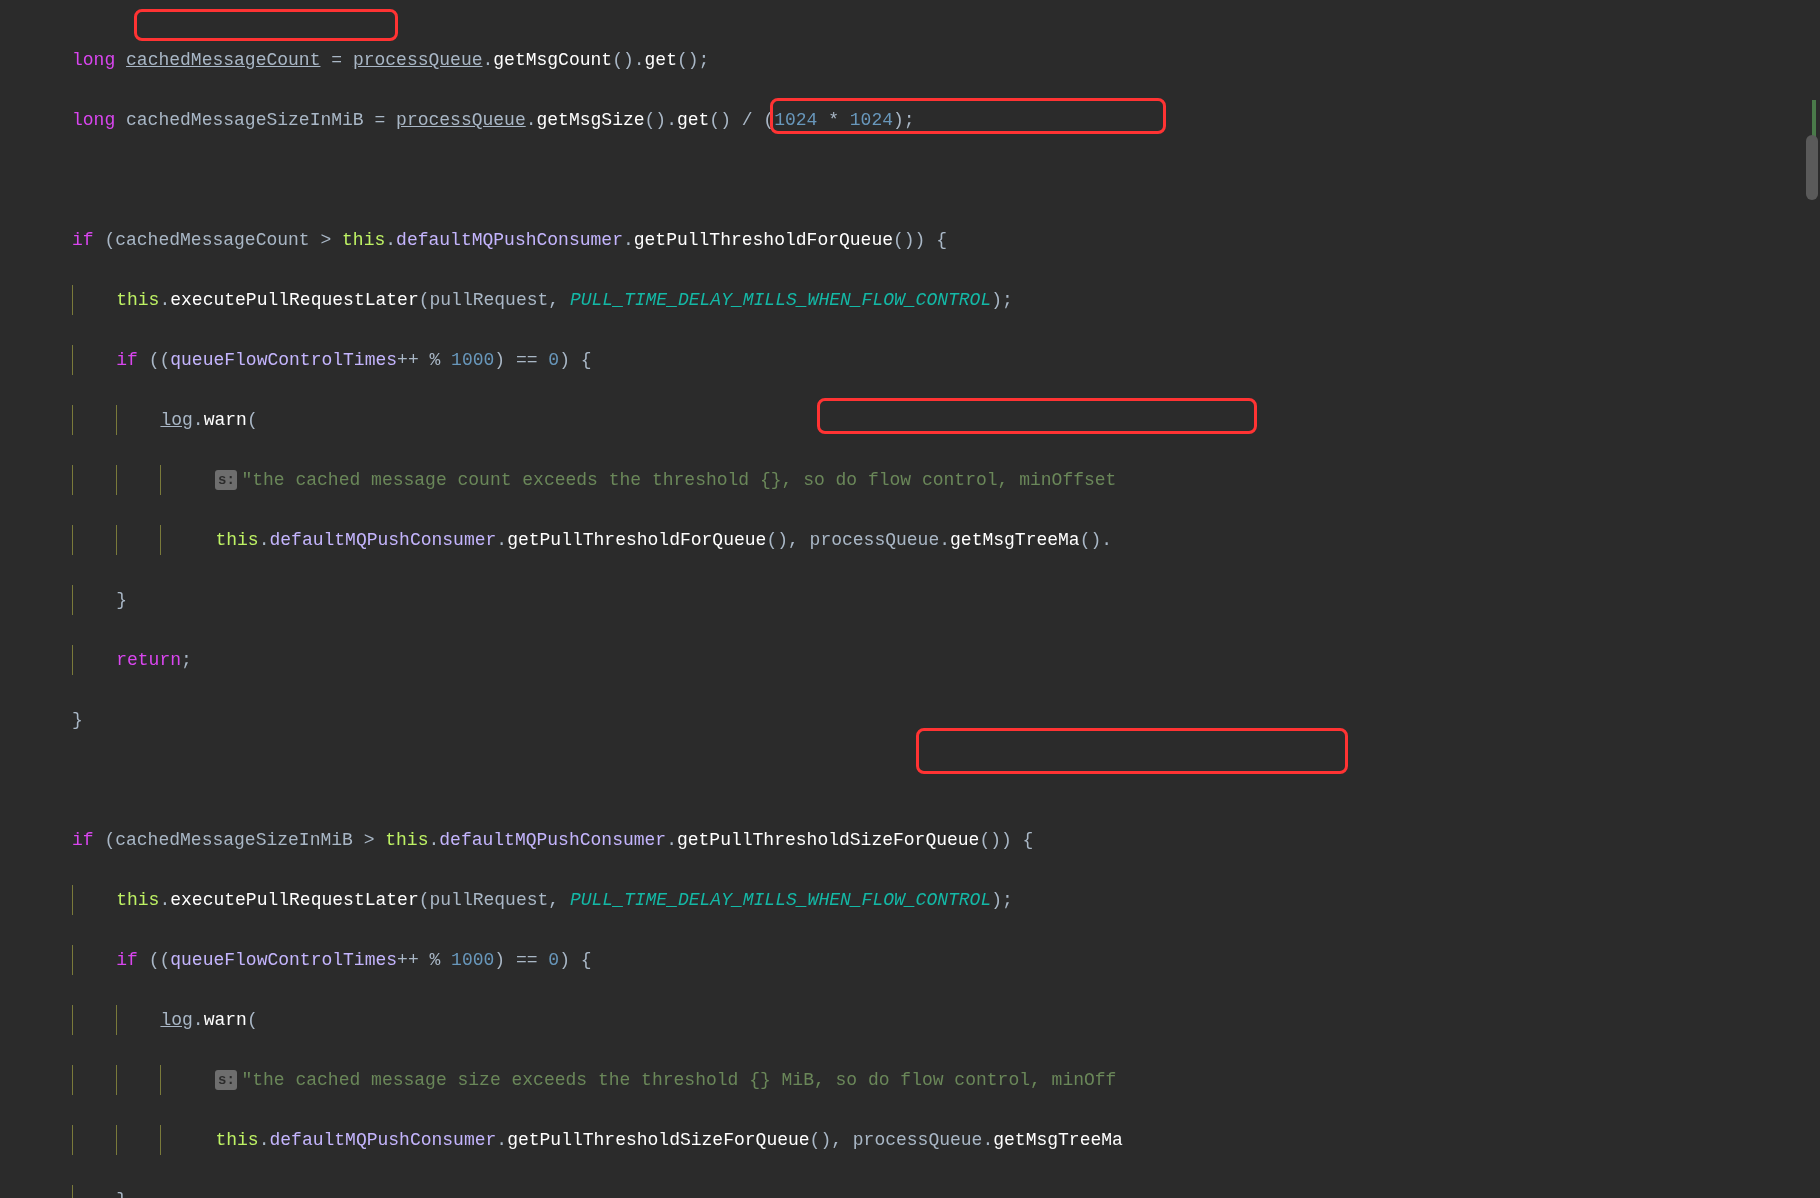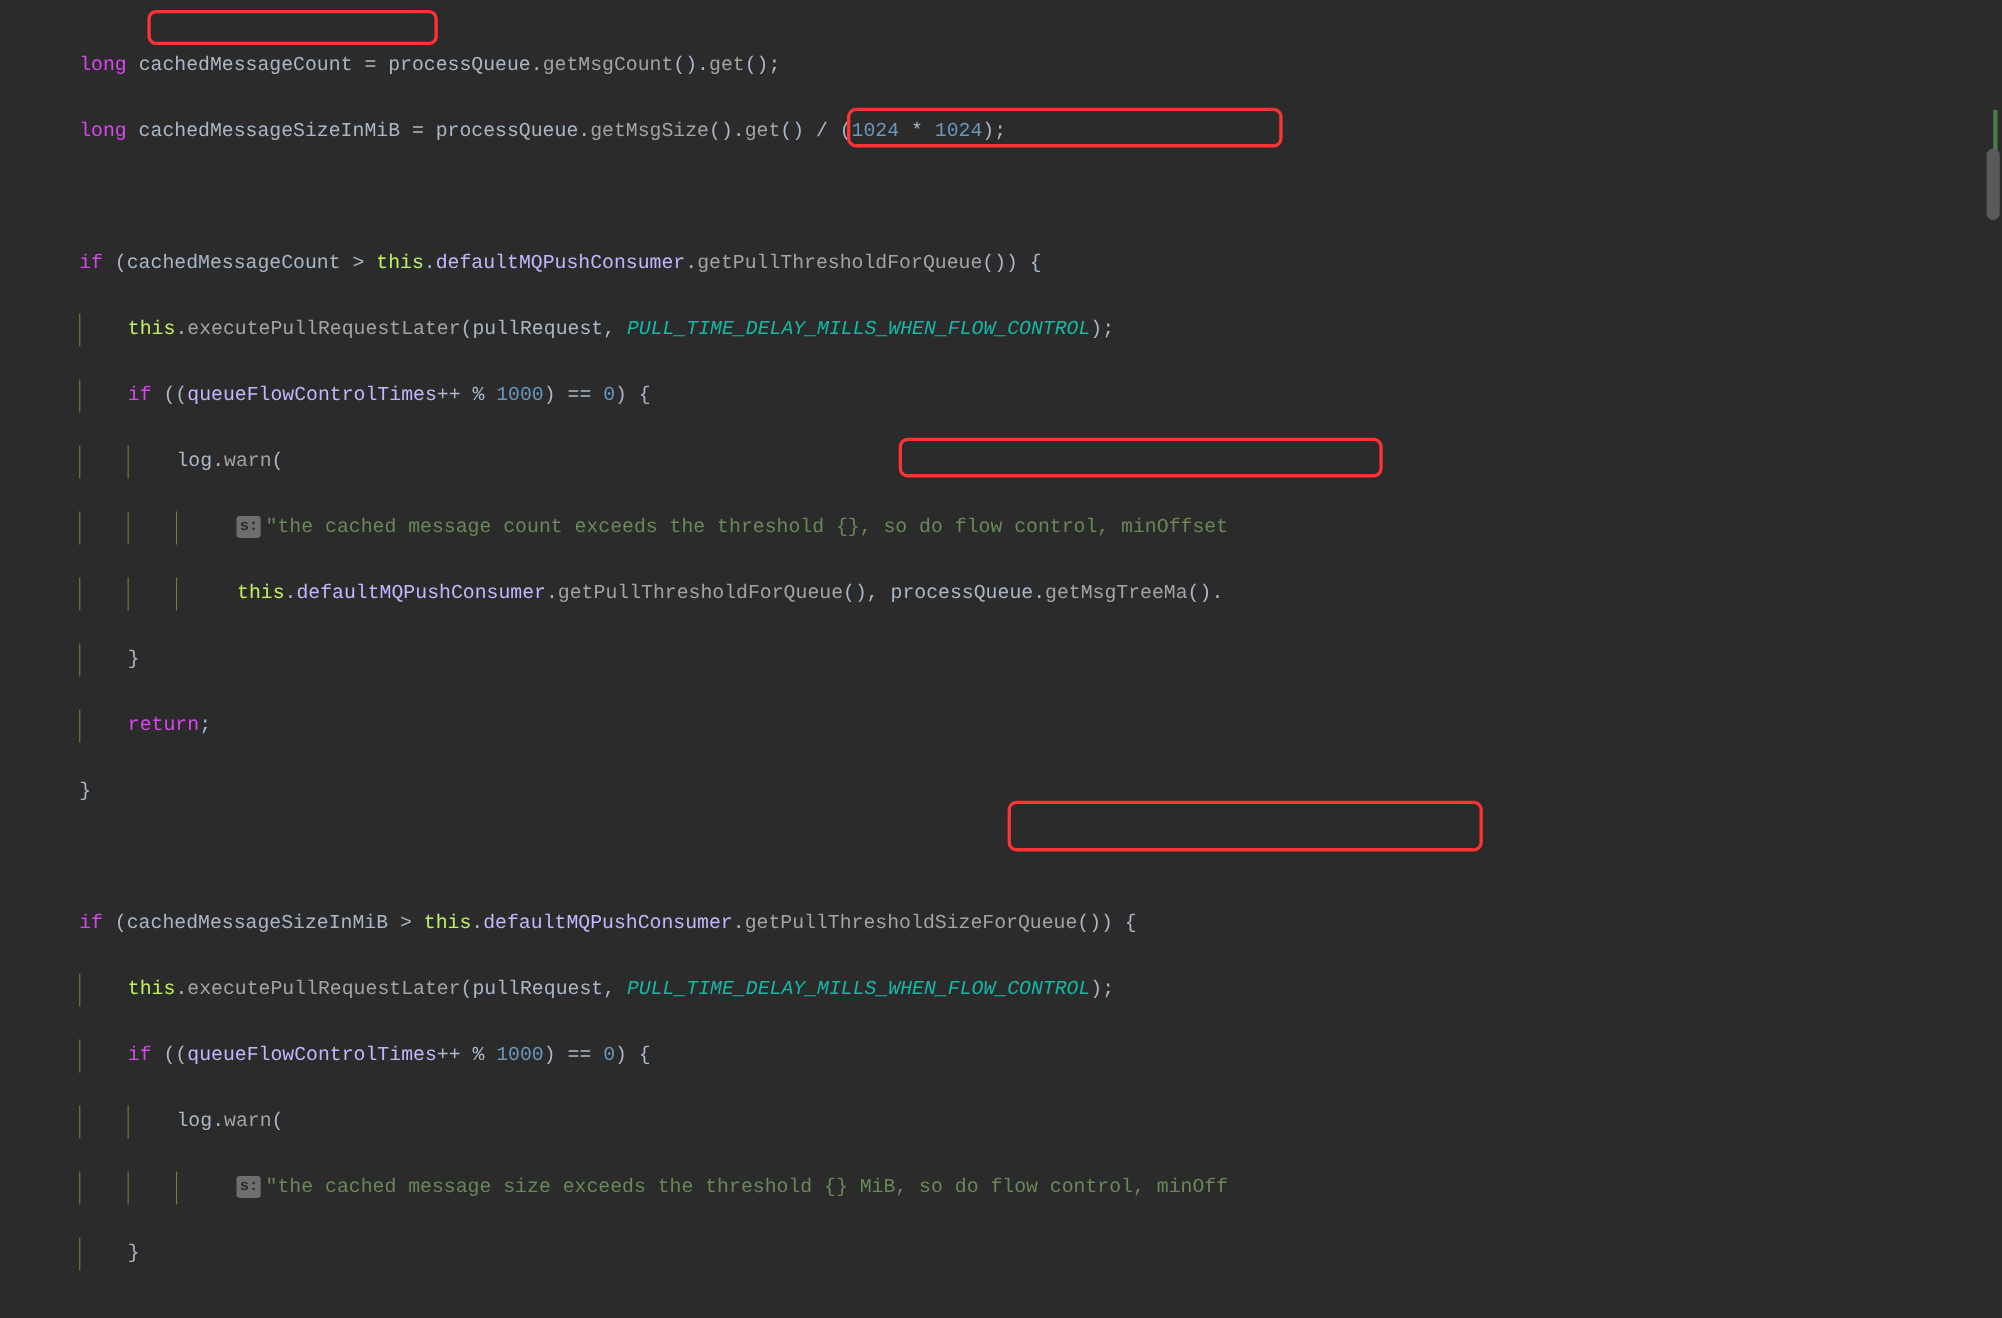--- a/index.html
+++ b/index.html
@@ -11,22 +11,22 @@
     overflow: hidden;
     padding-top: 15px;
   }
   .code-container {
     position: relative;
     padding-left: 72px;
     color: #a9b7c6;
     white-space: pre;
   }
   .kw { color: #d946ef; }
-  .ident { color: #a9b7c6; }
-  .method { color: #a3a3a3; }
+  .ident { color: #a9b7c6; text-decoration: underline; }
+  .method { color: #ffffff; }
   .str { color: #6a8759; }
   .num { color: #6897bb; }
   .this { color: #bef264; }
   .field { color: #c4b5fd; }
   .const-field { color: #14b8a6; font-style: italic; }
   .guide-y {
     border-left: 1px solid #7a7a3a;
     display: inline-block;
   }
   .badge-s {
@@ -85,20 +85,21 @@
 <span class="code-line"><span class="guide-y">    </span><span class="guide-y">    </span><span class="guide-y">     </span><span class="this">this</span>.<span class="field">defaultMQPushConsumer</span>.<span class="method">getPullThresholdForQueue</span><span>(), processQueue.</span><span class="method">getMsgTreeMa</span><span>().</span></span>
 <span class="code-line"><span class="guide-y">    </span><span>}</span></span>
 <span class="code-line"><span class="guide-y">    </span><span class="kw">return</span><span>;</span></span>
 <span class="code-line"><span>}</span></span>
 <span class="code-line"></span>
 <span class="code-line"><span class="kw">if</span><span> (cachedMessageSizeInMiB &gt; </span><span class="this">this</span>.<span class="field">defaultMQPushConsumer</span>.<span class="method">getPullThresholdSizeForQueue</span><span>()) {</span></span>
 <span class="code-line"><span class="guide-y">    </span><span class="this">this</span>.<span class="method">executePullRequestLater</span><span>(pullRequest, </span><span class="const-field">PULL_TIME_DELAY_MILLS_WHEN_FLOW_CONTROL</span><span>);</span></span>
 <span class="code-line"><span class="guide-y">    </span><span class="kw">if</span><span> ((</span><span class="field">queueFlowControlTimes</span><span>++ % </span><span class="num">1000</span><span>) == </span><span class="num">0</span><span>) {</span></span>
 <span class="code-line"><span class="guide-y">    </span><span class="guide-y">    </span><span class="ident">log</span>.<span class="method">warn</span><span>(</span></span>
 <span class="code-line"><span class="guide-y">    </span><span class="guide-y">    </span><span class="guide-y">     </span><span class="badge-s">s:</span><span class="str">"the cached message size exceeds the threshold {} MiB, so do flow control, minOff</span></span>
+<span class="code-line"><span class="guide-y">    </span><span class="guide-y">    </span><span class="guide-y">     </span><span class="this">this</span>.<span class="field">defaultMQPushConsumer</span>.<span class="method">getPullThresholdSizeForQueue</span><span>(), processQueue.</span><span class="method">getMsgTreeMa</span></span>
 <span class="code-line"><span class="guide-y">    </span><span>}</span></span>
 
 
 
 
 
 
 
 
 

